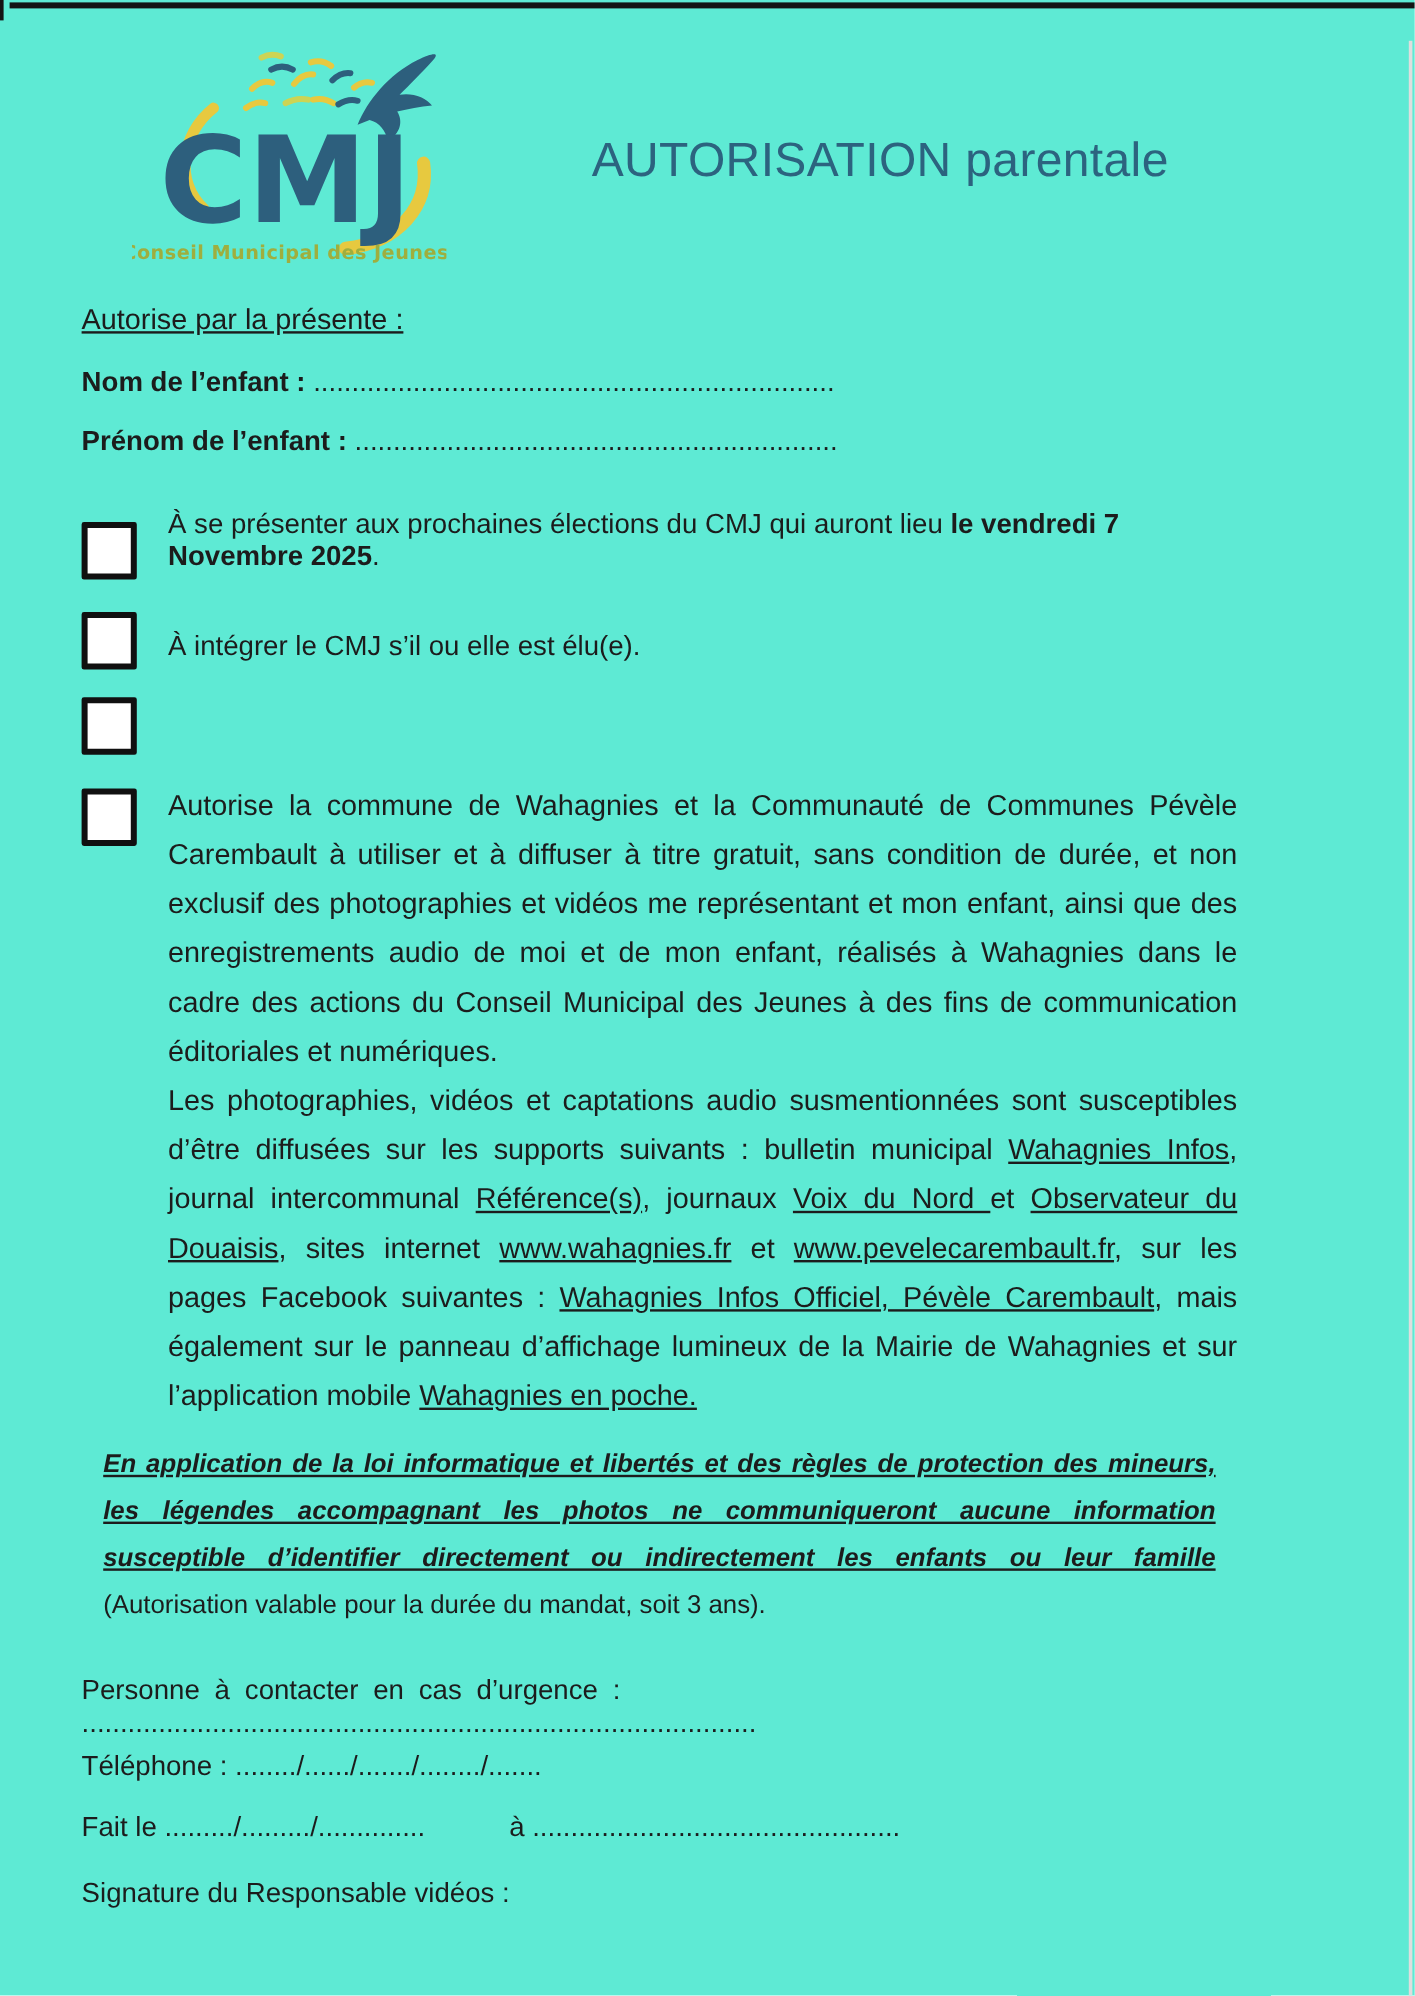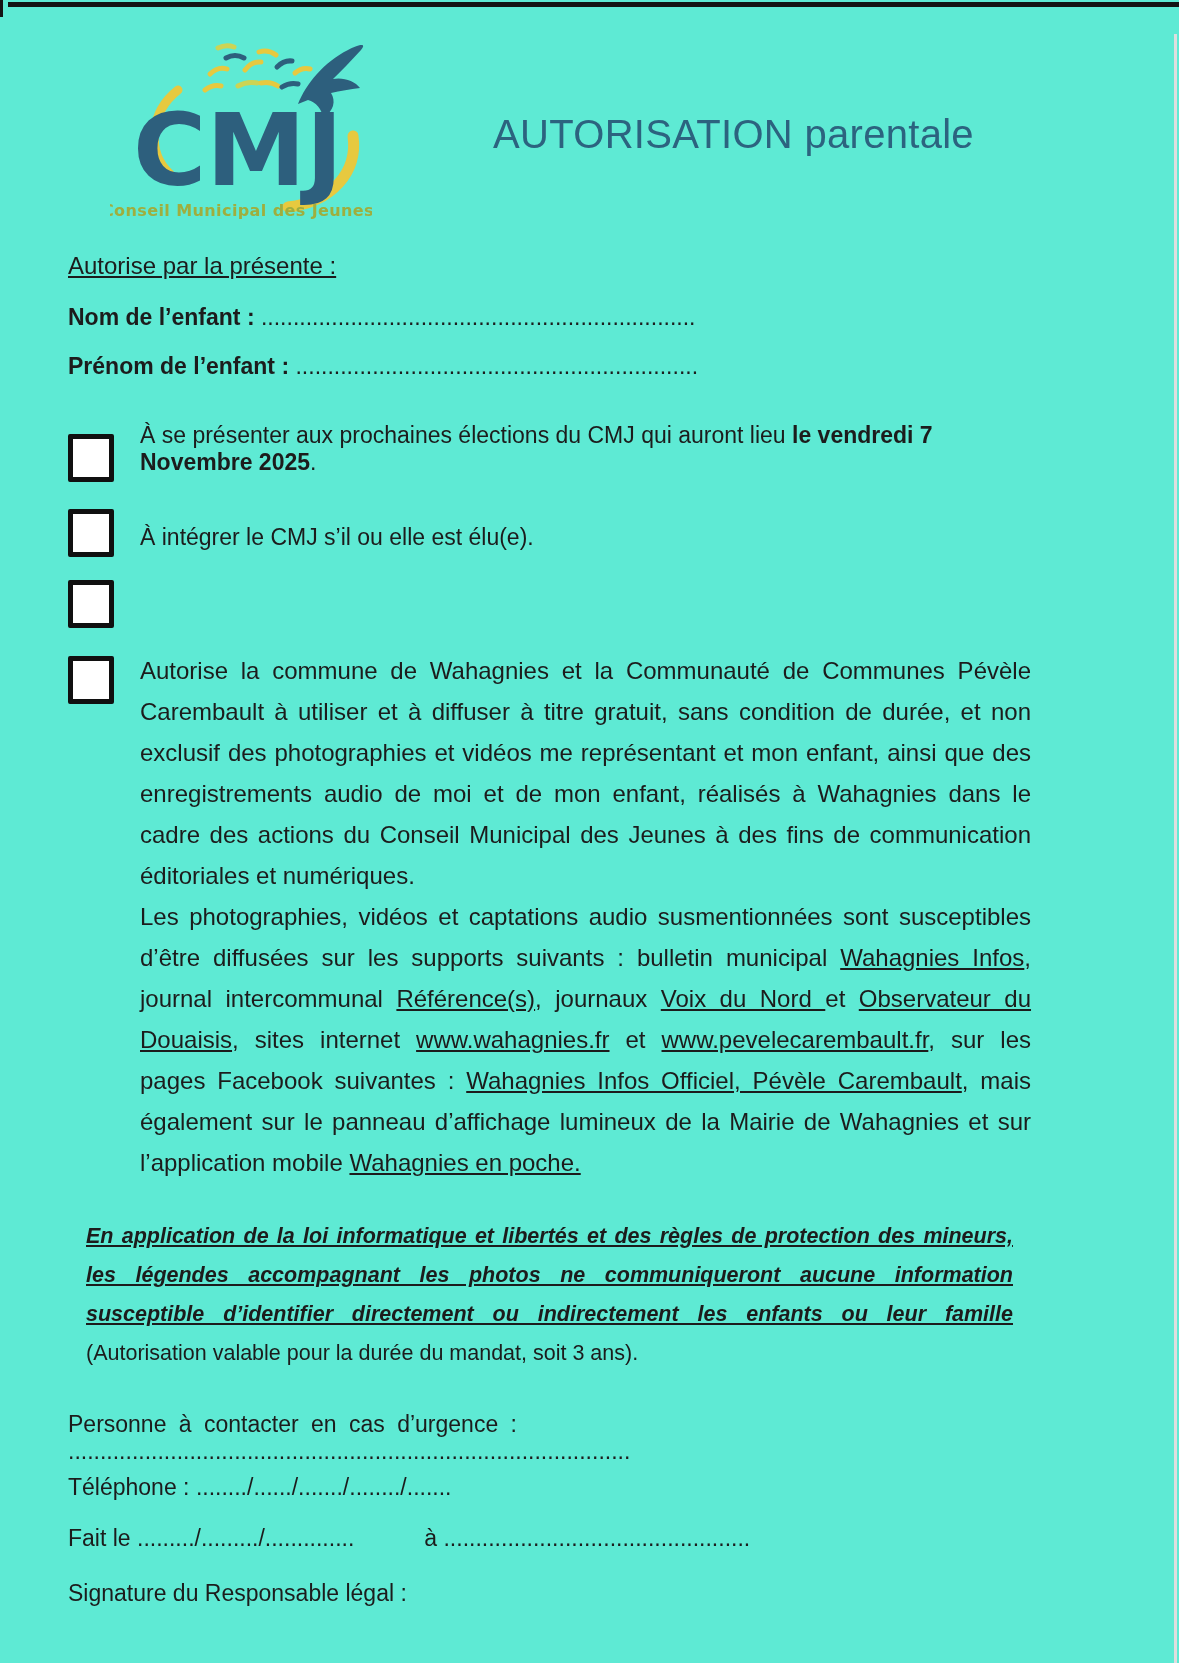--- a/index.html
+++ b/index.html
@@ -29,21 +29,21 @@
   .cb{width:36px;height:38px;border:5px solid #101010;border-radius:2px;background:#fff;flex:none;}
   .cb-row .txt{padding-bottom:6px;}
   .r1{margin-top:42px;}
   .r2{margin-top:27px;}
   .r3{margin-top:23px;}
   .r4{margin-top:22px;align-items:flex-start;}
   .r4 .cb{margin-top:6px;}
   .para{font-size:24px;line-height:41px;text-align:justify;}
   .para p{margin:0;}
 
-  .notice{margin-top:34px;padding:0 18px;font-size:21.5px;line-height:39px;text-align:justify;}
+  .notice{margin-top:17px;padding:0 18px;font-size:21.5px;line-height:39px;text-align:justify;}
 
   .f-personne{margin-top:38px;}
   .f-personne .ws{word-spacing:6px;}
   .f-tel{margin-top:9px;}
   .f-fait{margin-top:24px;}
   .spacer{display:inline-block;width:70px;}
   .f-sig{margin-top:28px;}
 </style>
 </head>
 <body>
@@ -121,16 +121,16 @@
     </div>
 
     <div class="line f-tel">
       <span>Téléphone : </span><span>......../....../......./......../.......</span>
     </div>
 
     <div class="line f-fait">
       <span>Fait le </span><span>........./........./..............</span><span class="spacer"></span><span>à </span><span>................................................</span>
     </div>
 
-    <div class="line f-sig">Signature du Responsable légal :</div>
+    <div class="line f-sig">Signature du Responsable vidéos :</div>
 
   </div>
 </div>
 
 </body></html>

